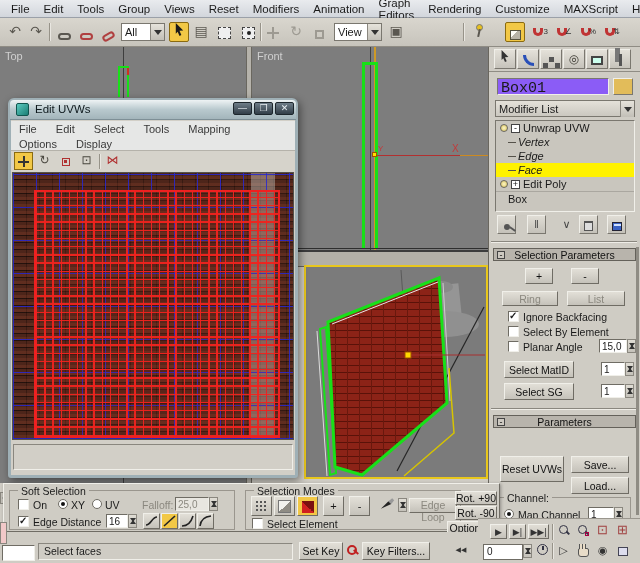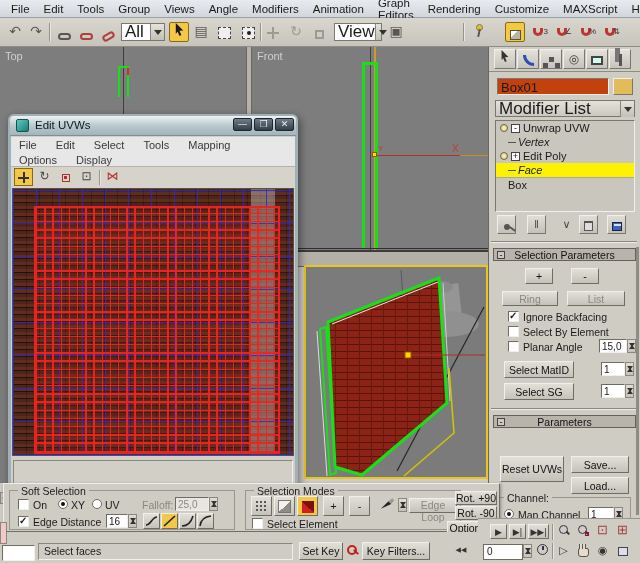--- a/index.html
+++ b/index.html
@@ -16,21 +16,21 @@
   .menubar .mi{padding:1px 7px;font-size:11.5px;cursor:default;}
 
   
   .toolbar{position:absolute;left:0;top:18px;width:640px;height:29px;background:linear-gradient(#d9d6ce,#c7c4bc);
     border-bottom:1px solid #8f8c84;}
   .tb{position:absolute;top:4px;width:20px;height:20px;text-align:center;line-height:19px;font-size:14px;color:#5a5750;}
   .tb.on{background:var(--yel);border:1px solid #8a6a10;border-radius:2px;color:#222;}
   .tb.gray{color:#9d9a92;}
   .sep{position:absolute;top:5px;width:1px;height:18px;background:#979389;box-shadow:1px 0 0 #e9e7e1;}
   .dd{position:absolute;top:5px;height:18px;background:#fff;border:1px solid #7a776f;display:flex;align-items:center;}
-  .dd .ddtxt{flex:1;padding-left:3px;font-size:17px;}
+  .dd .ddtxt{flex:1;padding-left:3px;font-size:11px;}
   .dd .dda{width:14px;height:16px;background:linear-gradient(#e6e3db,#c2bfb7);border-left:1px solid #8a877f;position:relative;}
   .dd .dda::after{content:"";position:absolute;left:3px;top:6px;border:4px solid transparent;border-top:5px solid #333;}
   .mag{display:inline-block;width:10px;height:8px;border:3px solid #c03434;border-top:0;border-radius:0 0 7px 7px;vertical-align:middle;}
   .magsub{position:absolute;right:0;top:0;font-size:8px;color:#333;}
   .i-chain{display:inline-block;width:13px;height:7px;border:2px solid #5a5750;border-radius:4px;position:relative;top:4px;}
   .i-chain.red{border-color:#b04040;}
   .i-dashbox{display:inline-block;width:13px;height:12px;border:1px dashed #444;position:relative;top:3px;background:#efefef;}
   .i-dot::after{content:"";position:absolute;left:4px;top:3px;width:4px;height:4px;background:#222;border-radius:50%;}
   .i-move{position:relative;display:inline-block;width:12px;height:12px;top:3px;}
   .i-move::before,.i-move::after{content:"";position:absolute;background:#9d9a92;}
@@ -59,21 +59,21 @@
   .fv-orangeaxis{position:absolute;left:208px;top:108px;width:28px;height:1px;background:#cc8a20;}
   .fv-x{position:absolute;left:200px;top:96px;color:#c23a3a;font-size:10px;}
   .fv-y{position:absolute;left:126px;top:97px;color:#c23a3a;font-size:8px;}
   .fv-dot{position:absolute;left:120px;top:105px;width:5px;height:5px;background:#ffe000;border:1px solid #a05000;}
   .vp-persp{position:absolute;left:304px;top:265px;width:184px;height:214px;background:#7b7b7b;border:2px solid #e8c71c;}
 
   
   .rpanel{position:absolute;left:488px;top:47px;width:152px;height:516px;background:var(--ui);border-left:1px solid #6a675f;}
   .ptab{position:absolute;top:2px;width:22px;height:20px;background:linear-gradient(#e4e1d9,#c6c3bb);border:1px solid;border-color:#f0efe9 #7a776f #7a776f #f0efe9;text-align:center;line-height:18px;font-size:12px;color:#3a3830;}
   .ptabs-line{position:absolute;left:0;top:24px;width:152px;height:1px;background:#8f8c84;}
-  .namefield{position:absolute;left:8px;top:31px;width:112px;height:17px;background:#c2410c;border:1px solid;border-color:#7a776f #f0efe9 #f0efe9 #7a776f;padding:1px 3px;font-size:13px;}
+  .namefield{position:absolute;left:8px;top:31px;width:112px;height:17px;background:#8b5cf6;border:1px solid;border-color:#7a776f #f0efe9 #f0efe9 #7a776f;padding:1px 3px;font-size:15px;font-family:Liberation Mono, monospace;}
   .cswatch{position:absolute;left:124px;top:31px;width:20px;height:17px;background:#e2bc5a;border:1px solid;border-color:#f0efe9 #7a776f #7a776f #f0efe9;}
   .modlist{position:absolute;left:6px;top:53px;width:140px;height:17px;}
   .stack{position:absolute;left:6px;top:73px;width:140px;height:92px;background:#c9c6be;border:1px solid;border-color:#7a776f #f0efe9 #f0efe9 #7a776f;font-size:11px;overflow:hidden;}
   .srow{position:relative;height:14px;line-height:14px;padding-left:4px;white-space:nowrap;}
   .srow .bulb{display:inline-block;width:8px;height:8px;border-radius:50%;background:radial-gradient(#fdf6c8,#d8c253);border:1px solid #6a675f;margin-right:3px;}
   .tgl{display:inline-block;width:9px;height:9px;border:1px solid #444;background:#fff;font-size:9px;line-height:7px;text-align:center;vertical-align:1px;margin-right:3px;}
   .srow.child{padding-left:22px;font-style:italic;}
   .srow.child::before{content:"";position:absolute;left:12px;top:7px;width:8px;height:1px;background:#55524a;}
   .srow.sel{background:var(--selyel);}
   .stacktools{position:absolute;left:6px;top:168px;width:140px;height:22px;}
@@ -97,21 +97,21 @@
   .spin{position:absolute;height:14px;background:#fff;border:1px solid;border-color:#6f6c64 #f0efe9 #f0efe9 #6f6c64;font-size:10px;padding:1px 2px;}
   .spin.dis{color:var(--grayed);background:#e8e6e0;}
   .ud{position:absolute;width:9px;height:14px;background:linear-gradient(#e0ddd5,#c4c1b9);border:1px solid #8a877f;}
   .ud::before{content:"";position:absolute;left:1px;top:2px;border:3px solid transparent;border-bottom:4px solid #333;}
   .ud::after{content:"";position:absolute;left:1px;bottom:2px;border:3px solid transparent;border-top:4px solid #333;}
   .chgroup{position:absolute;left:8px;top:450px;width:134px;height:60px;border:1px solid #9a968e;}
   .chgroup .leg{position:absolute;left:6px;top:-6px;background:var(--ui);padding:0 3px;font-size:10.5px;}
   .rp-scroll{position:absolute;left:147px;top:200px;width:3px;height:268px;background:#8f8c84;}
 
   
-  .uvw{position:absolute;left:8px;top:98px;width:290px;height:380px;background:#d2cfc7;border:3px solid #9fb0b6;border-radius:6px 6px 3px 3px;box-shadow:2px 3px 8px rgba(0,0,0,.45);margin-top:16px;}
+  .uvw{position:absolute;left:8px;top:98px;width:290px;height:380px;background:#d2cfc7;border:3px solid #9fb0b6;border-radius:6px 6px 3px 3px;box-shadow:2px 3px 8px rgba(0,0,0,.45);}
   .uvw-title{position:absolute;left:-1px;top:-1px;width:286px;height:20px;background:linear-gradient(#eef3f4,#b9c9ce 50%,#a3b5bb);border-radius:4px 4px 0 0;border-bottom:1px solid #7e8f96;}
   .uvw-ico{position:absolute;left:6px;top:3px;width:13px;height:13px;background:linear-gradient(135deg,#5ccac0,#1b7d74);border:1px solid #11554e;border-radius:2px;}
   .uvw-titletxt{position:absolute;left:25px;top:3px;font-size:11.5px;color:#0f1a1e;}
   .wbtn{position:absolute;top:2px;width:19px;height:13px;background:linear-gradient(#6e7d88,#323e48);border:1px solid #1d262c;border-radius:2px;color:#e8eef2;text-align:center;line-height:11px;font-size:9px;}
   .uvw-menu{position:absolute;left:0;top:20px;width:284px;height:30px;background:#e6e7e6;border-bottom:1px solid #b5b2aa;}
   .uvw-menu .mi{display:inline-block;padding:1px 8px 0 8px;font-size:11px;color:#3a3a3a;line-height:14px;}
   .uvw-tools{position:absolute;left:0;top:50px;width:284px;height:21px;background:#d6d3cb;}
   .utb{position:absolute;top:1px;width:19px;height:18px;text-align:center;line-height:17px;font-size:12px;color:#4a473f;}
   .utb.on{background:var(--yel);border:1px solid #8a6a10;}
   .i-cross{position:relative;display:inline-block;width:11px;height:11px;top:2px;}
@@ -182,21 +182,21 @@
 <body>
 
 <div id="app">
 
   <div class="menubar">
     <span class="mi">File</span>
     <span class="mi">Edit</span>
     <span class="mi">Tools</span>
     <span class="mi">Group</span>
     <span class="mi">Views</span>
-    <span class="mi">Angle</span>
+    <span class="mi">Reset</span>
     <span class="mi">Modifiers</span>
     <span class="mi">Animation</span>
     <span class="mi">Graph Editors</span>
     <span class="mi">Rendering</span>
     <span class="mi">Customize</span>
     <span class="mi">MAXScript</span>
     <span class="mi">Help</span>
   </div>
 
   <div class="toolbar">
@@ -311,24 +311,25 @@
     <span class="dd modlist" style="background:linear-gradient(#e4e1d9,#cbc8c0)">
       <span class="ddtxt">Modifier List</span>
         <i class="dda"></i>
     </span>
 
     <div class="stack">
       <div class="srow">
         <span class="bulb"></span><span class="tgl">-</span><span>Unwrap UVW</span>
       </div>
       <div class="srow child"><span>Vertex</span></div>
+      <div class="srow child"><span>Edge</span></div>
+      <div class="srow child sel"><span>Face</span></div>
       <div class="srow">
         <span class="bulb"></span><span class="tgl">+</span><span>Edit Poly</span>
       </div>
-      <div class="srow child sel"><span>Face</span></div>
       <div class="srow" style="border-top:1px solid #aaa7a0;padding-left:12px"><span>Box</span></div>
     </div>
 
     <div class="stacktools">
       <span class="stb" style="left:2px"><span class="i-pin"></span></span>
       <span class="stb" style="left:32px">‖</span>
       <span class="stb flat" style="left:62px;border-color:transparent;background:none">∨</span>
       <span class="stb" style="left:84px"><span class="i-trash"></span></span>
       <span class="stb" style="left:112px"><span class="i-cfg"></span></span>
     </div>

